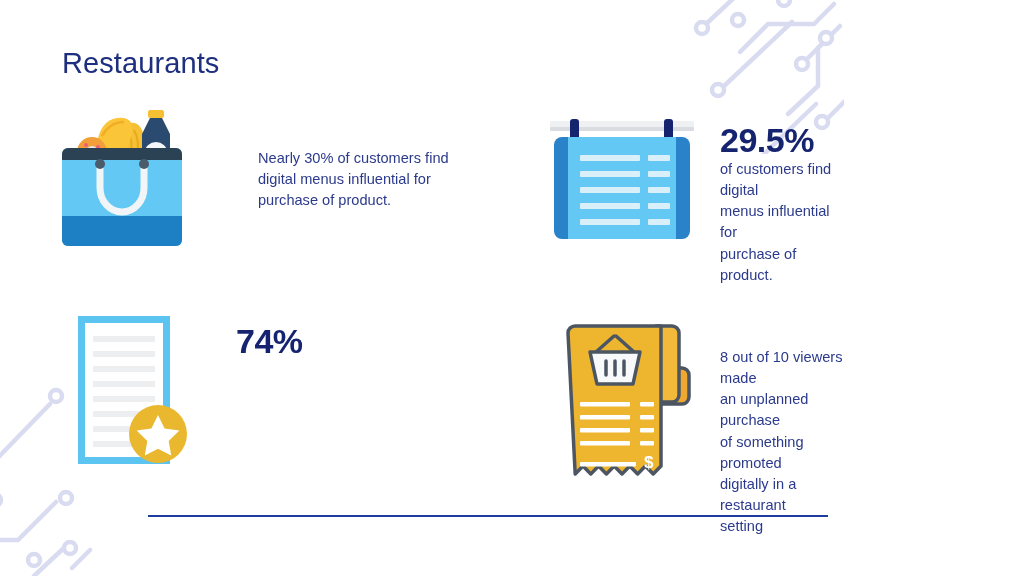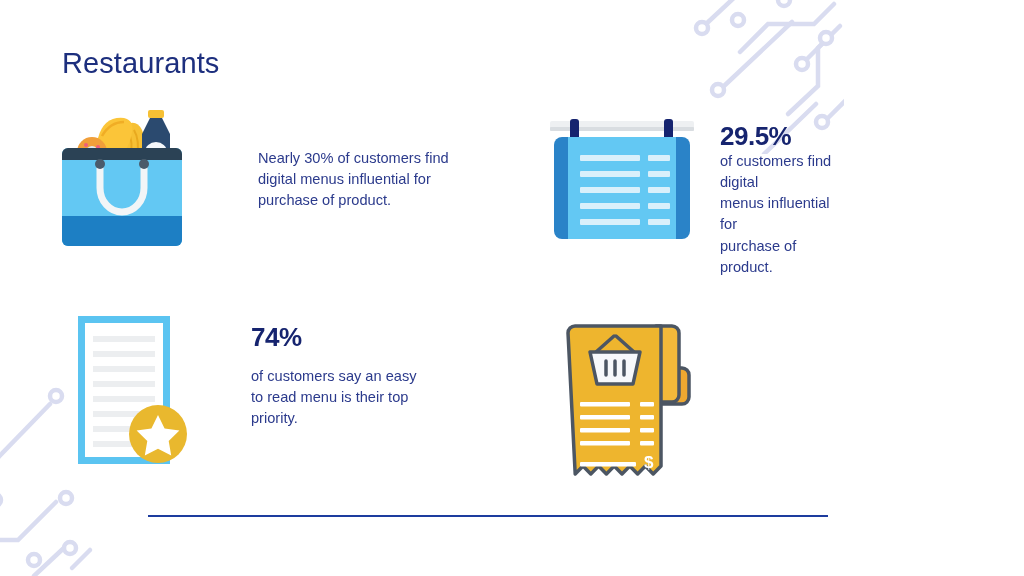--- a/index.html
+++ b/index.html
@@ -50,39 +50,39 @@
   }
   .stat-1 { left: 62px;  top: 104px; }
   .stat-2 { left: 548px; top: 115px; }
   .stat-3 { left: 72px;  top: 312px; }
   .stat-4 { left: 556px; top: 314px; }
 
   .icon-wrap { flex: 0 0 auto; position: relative; }
   .copy { position: relative; }
 
   .big-num {
-    font-size: 26px;
+    font-size: 34px;
     font-weight: 700;
     color: #16246f;
     line-height: 1;
     letter-spacing: -0.5px;
     white-space: nowrap;
   }
 
   .body-text {
     font-size: 14.6px;
     line-height: 1.45;
     color: #2b3a8c;
     white-space: pre-line;
   }
 
   .stat-1 .copy { margin-left: 76px; padding-top: 44px; }
   .stat-2 .copy { margin-left: 24px; padding-top: 8px; }
   .stat-2 .body-text { margin-top: 2px; }
-  .stat-3 .copy { margin-left: 61px; padding-top: 12px; }
+  .stat-3 .copy { margin-left: 46px; padding-top: 12px; }
   .stat-3 .body-text { margin-top: 16px; }
   .stat-4 .copy { margin-left: 22px; padding-top: 33px; }
 
   
   #footer {
     position: absolute;
     left: 0; right: 0;
     bottom: 0;
     height: 70px;
     z-index: 6;
@@ -281,23 +281,20 @@
           <rect x="21" y="114" width="62" height="6"></rect>
           <rect x="21" y="129" width="62" height="6"></rect>
         </g>
 
         <circle cx="86" cy="122" r="29" fill="#e9b82e"></circle>
         <path d="M86 103 l6.6 13.4 14.8 2.1 -10.7 10.4 2.5 14.7 -13.2 -6.9 -13.2 6.9 2.5 -14.7 -10.7 -10.4 14.8 -2.1 z" fill="#ffffff"></path>
       </svg>
     </div>
     <div class="copy">
       <div class="big-num">74%</div>
-      <div class="body-text">of customers say an easy
-to read menu is their top
-priority.</div>
     </div>
   </div>
 
   <div class="stat stat-4">
     <div class="icon-wrap">
       <svg width="142" height="172" viewBox="0 0 142 172">
 
         <path d="M104 54 h22 a7 7 0 0 1 7 7 v22 a7 7 0 0 1 -7 7 h-22 z" fill="#efa830" stroke="#4c5663" stroke-width="3.5" stroke-linejoin="round"></path>
 
         <path d="M100 12 h16 a7 7 0 0 1 7 7 v62 a7 7 0 0 1 -7 7 h-16 z" fill="#f3b93a" stroke="#4c5663" stroke-width="3.5" stroke-linejoin="round"></path>
@@ -322,20 +319,27 @@
           <rect x="24" y="114" width="50" height="4.5" rx="1"></rect>
           <rect x="84" y="114" width="14" height="4.5" rx="1"></rect>
           <rect x="24" y="127" width="50" height="4.5" rx="1"></rect>
           <rect x="84" y="127" width="14" height="4.5" rx="1"></rect>
 
           <rect x="24" y="148" width="56" height="4.5" rx="1"></rect>
         </g>
         <text x="88" y="154" font-family="'Liberation Sans', sans-serif" font-size="17" font-weight="700" fill="#ffffff">$</text>
       </svg>
     </div>
+    <div class="copy">
+      <div class="body-text">8 out of 10 viewers made
+an unplanned purchase
+of something promoted
+digitally in a restaurant
+setting</div>
+    </div>
   </div>
 
   <div id="footer">
     <div id="footer-rule"></div>
 
 
   </div>
 
 </div>
 

